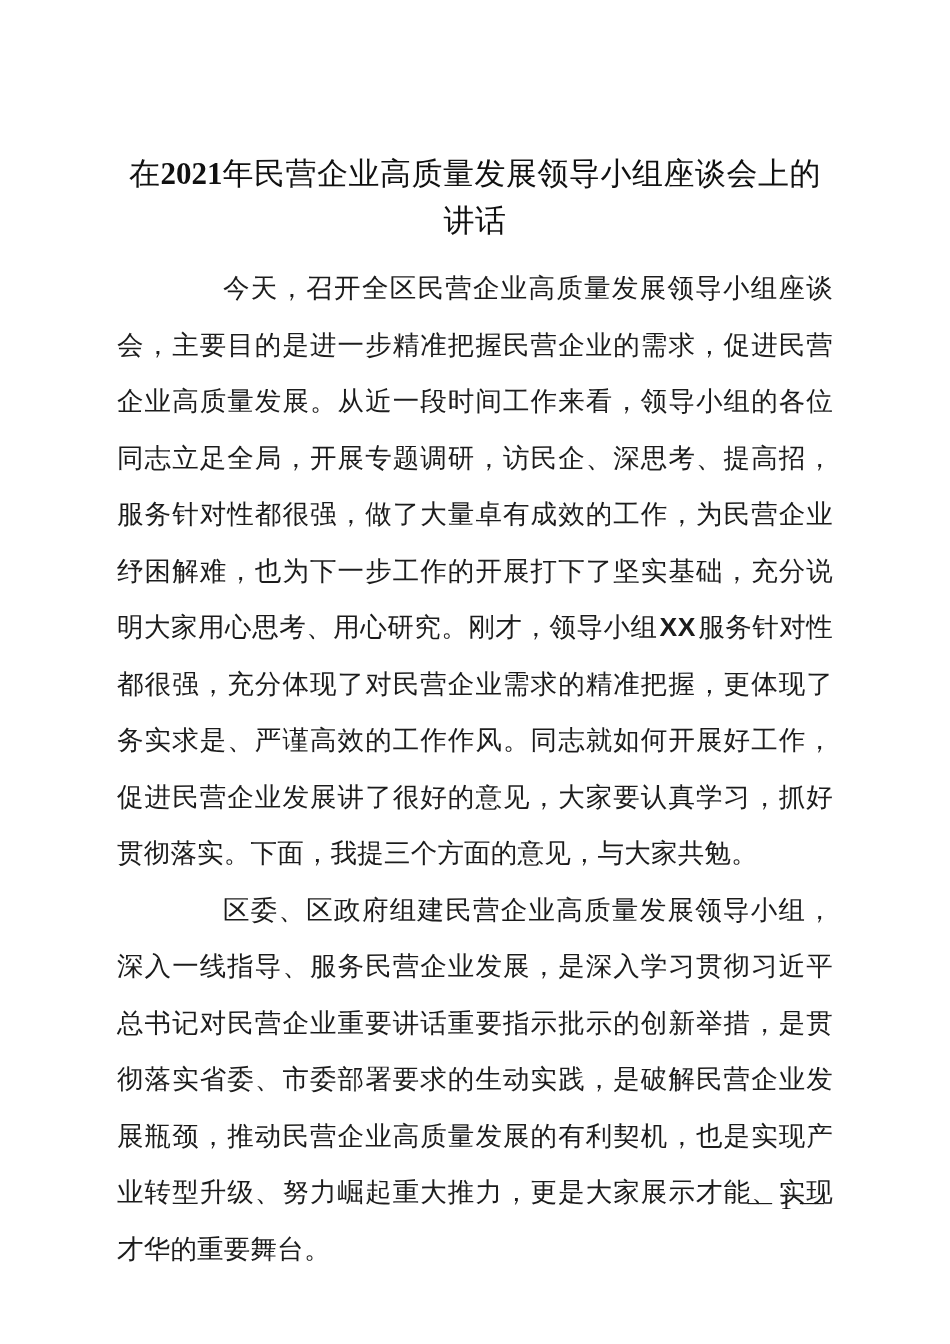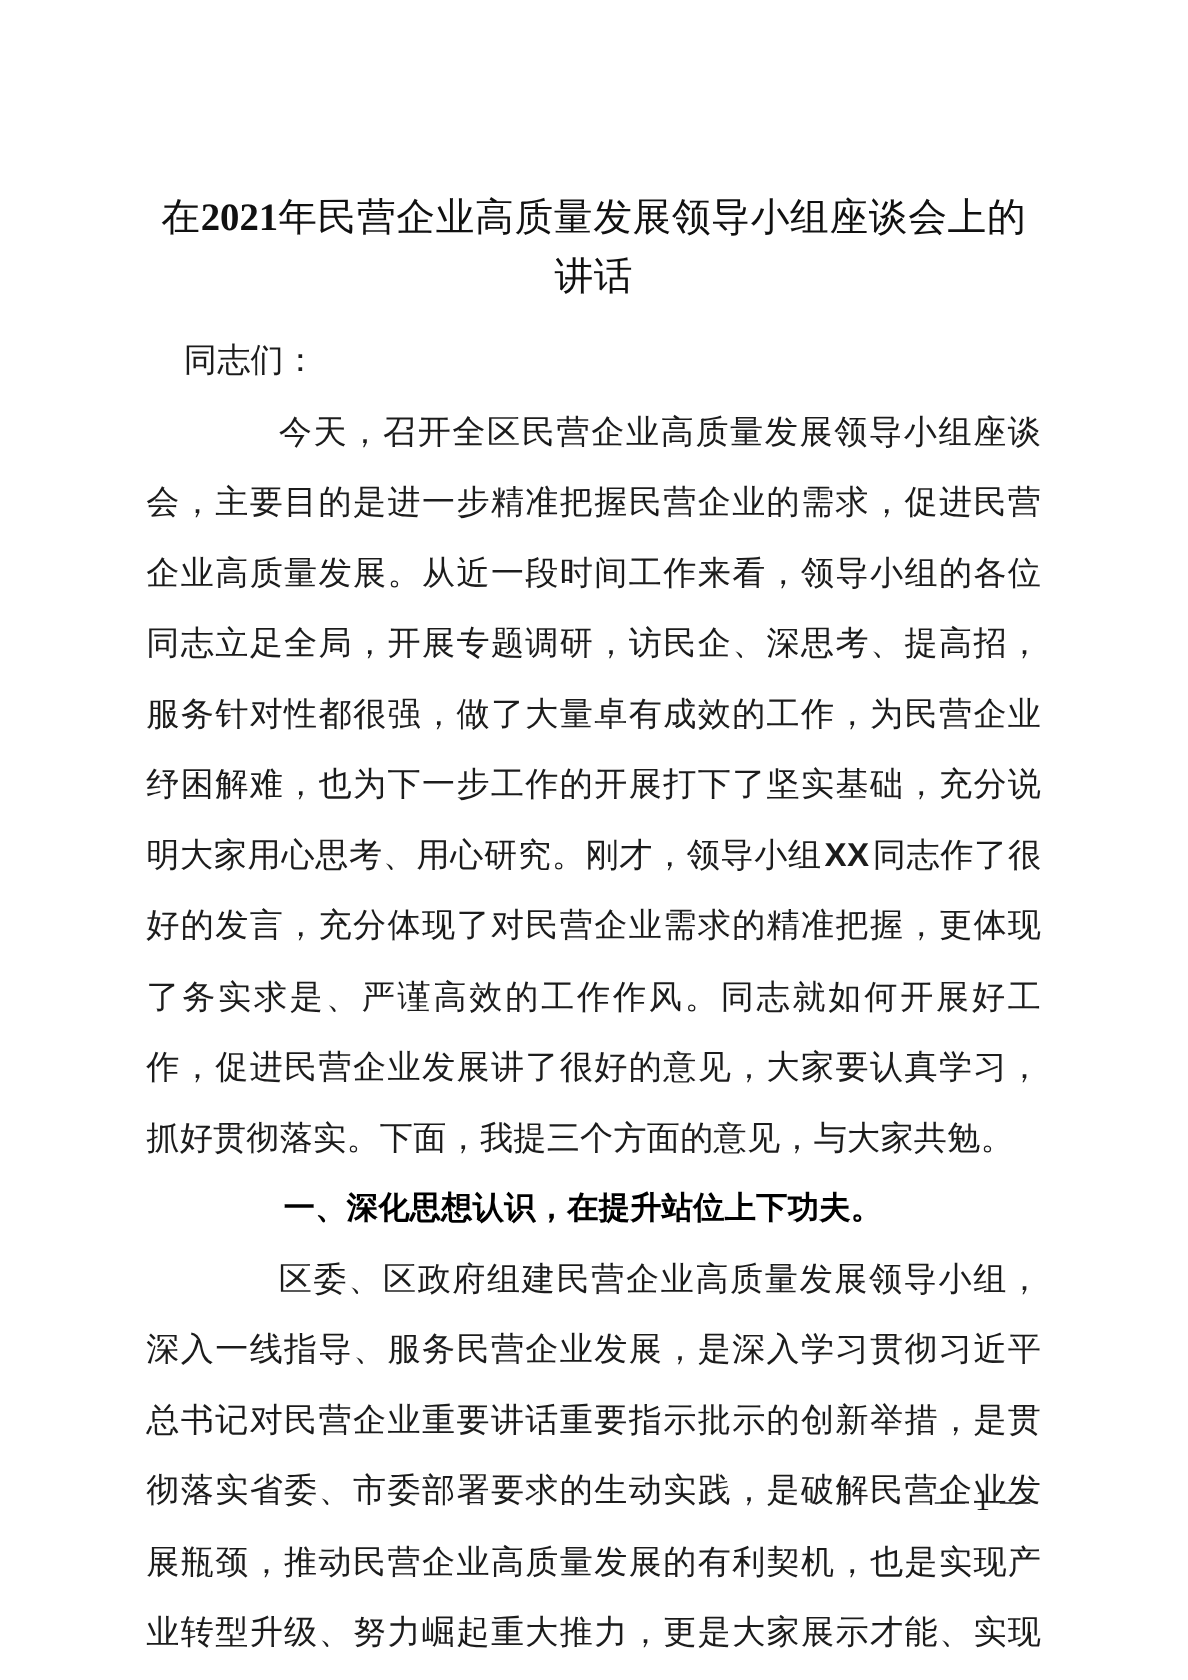--- a/index.html
+++ b/index.html
@@ -102,25 +102,23 @@
 </style>
 </head>
 <body>
 
 <div id="page">
 
   <div id="content">
 
     <h1 class="doc-title"><span>在</span><span class="latin">2021</span><span>年民营企业高质量发展领导小组座谈会上的讲话</span></h1>
 
-    <p class="para salutation">同志们：</p>
 
-    <p class="para indent"><span>今天，召开全区民营企业高质量发展领导小组座谈会，主要目的是进一步精准把握民营企业的需求，促进民营企业高质量发展。从近一段时间工作来看，领导小组的各位同志立足全局，开展专题调研，访民企、深思考、提高招，服务针对性都很强，做了大量卓有成效的工作，为民营企业纾困解难，也为下一步工作的开展打下了坚实基础，充分说明大家用心思考、用心研究。刚才，领导小组</span><span class="latin-bold">XX</span><span>同志作了很好的发言，充分体现了对民营企业需求的精准把握，更体现了务实求是、严谨高效的工作作风。同志就如何开展好工作，促进民营企业发展讲了很好的意见，大家要认真学习，抓好贯彻落实。下面，我提三个方面的意见，与大家共勉。</span></p>
+    <p class="para indent"><span>今天，召开全区民营企业高质量发展领导小组座谈会，主要目的是进一步精准把握民营企业的需求，促进民营企业高质量发展。从近一段时间工作来看，领导小组的各位同志立足全局，开展专题调研，访民企、深思考、提高招，服务针对性都很强，做了大量卓有成效的工作，为民营企业纾困解难，也为下一步工作的开展打下了坚实基础，充分说明大家用心思考、用心研究。刚才，领导小组</span><span class="latin-bold">XX</span><span>服务针对性都很强，充分体现了对民营企业需求的精准把握，更体现了务实求是、严谨高效的工作作风。同志就如何开展好工作，促进民营企业发展讲了很好的意见，大家要认真学习，抓好贯彻落实。下面，我提三个方面的意见，与大家共勉。</span></p>
 
-    <p class="section-heading">一、深化思想认识，在提升站位上下功夫。</p>
 
     <p class="para indent">区委、区政府组建民营企业高质量发展领导小组，深入一线指导、服务民营企业发展，是深入学习贯彻习近平总书记对民营企业重要讲话重要指示批示的创新举措，是贯彻落实省委、市委部署要求的生动实践，是破解民营企业发展瓶颈，推动民营企业高质量发展的有利契机，也是实现产业转型升级、努力崛起重大推力，更是大家展示才能、实现才华的重要舞台。</p>
 
   </div>
 
   <div class="page-footer">— 1 —</div>
 
 </div>
 
 </body></html>

